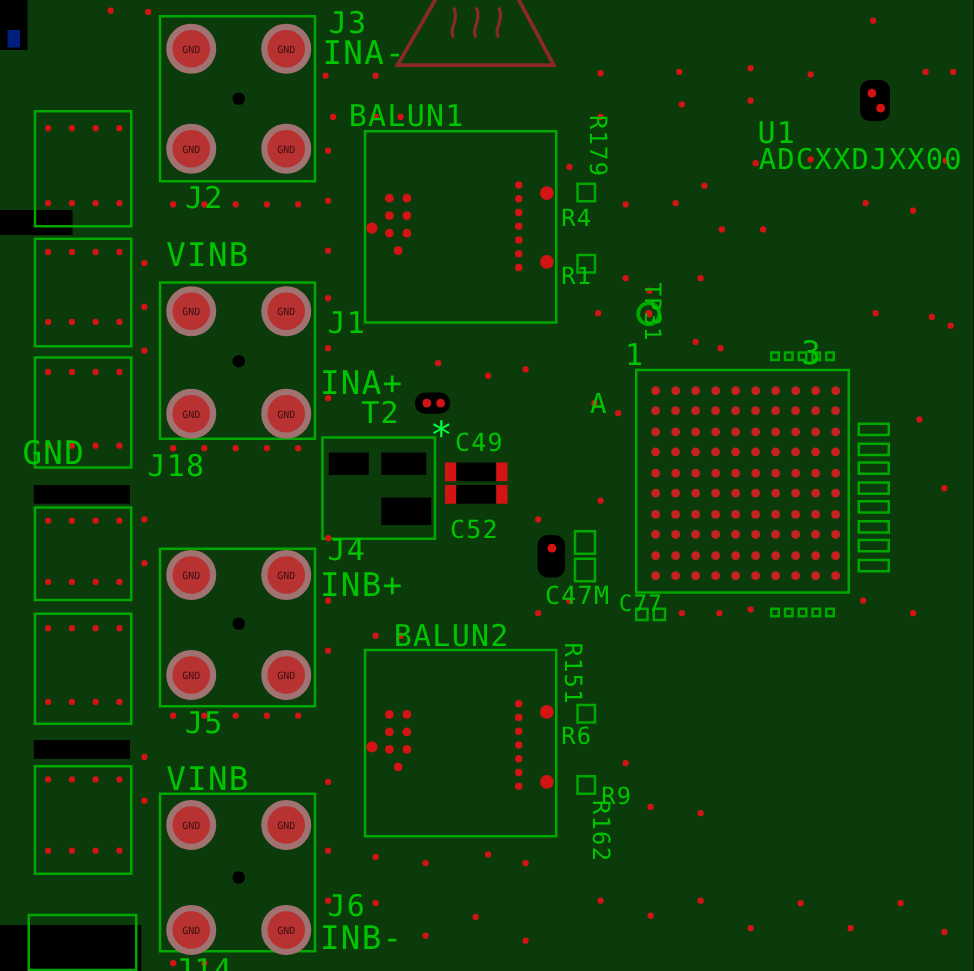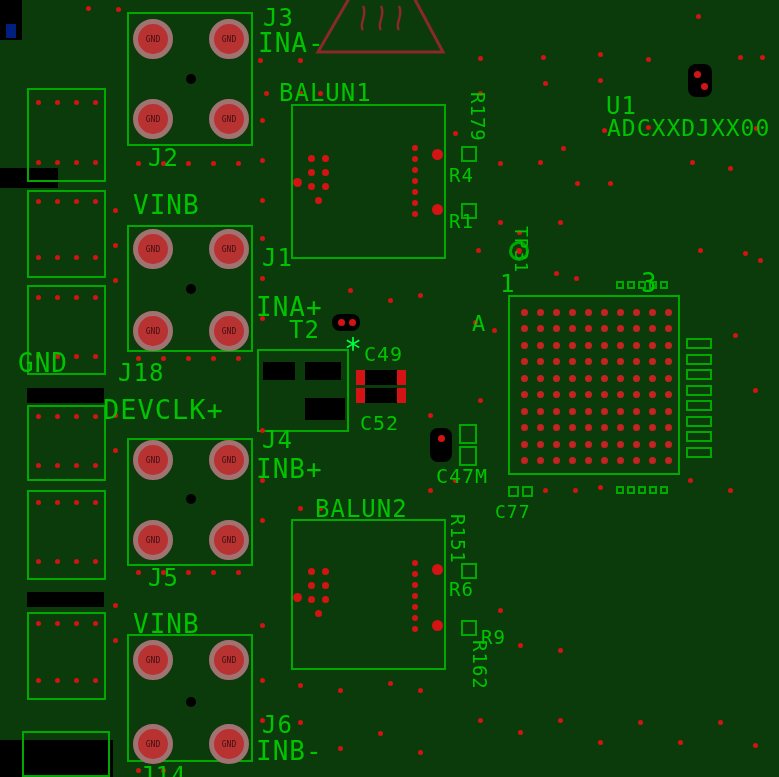--- a/index.html
+++ b/index.html
@@ -405,38 +405,37 @@
     <div style="position: absolute; left: 279px; top: 81px; font-size: 24px; color: rgb(0, 196, 0); white-space: pre; letter-spacing: 1px; line-height: 1;">BALUN1</div>
     <div style="position: absolute; left: 148px; top: 146px; font-size: 24px; color: rgb(0, 196, 0); white-space: pre; letter-spacing: 1px; line-height: 1;">J2</div>
     <div style="position: absolute; left: 133px; top: 192px; font-size: 26px; color: rgb(0, 196, 0); white-space: pre; letter-spacing: 1px; line-height: 1;">VINB</div>
     <div style="position: absolute; left: 262px; top: 246px; font-size: 24px; color: rgb(0, 196, 0); white-space: pre; letter-spacing: 1px; line-height: 1;">J1</div>
     <div style="position: absolute; left: 256px; top: 294px; font-size: 26px; color: rgb(0, 196, 0); white-space: pre; letter-spacing: 1px; line-height: 1;">INA+</div>
     <div style="position: absolute; left: 289px; top: 318px; font-size: 24px; color: rgb(0, 196, 0); white-space: pre; letter-spacing: 1px; line-height: 1;">T2</div>
     <div style="position: absolute; left: 344px; top: 334px; font-size: 30px; color: rgb(0, 255, 64); white-space: pre; letter-spacing: 1px; line-height: 1;">*</div>
     <div style="position: absolute; left: 364px; top: 344px; font-size: 20px; color: rgb(0, 196, 0); white-space: pre; letter-spacing: 1px; line-height: 1;">C49</div>
     <div style="position: absolute; left: 360px; top: 413px; font-size: 20px; color: rgb(0, 196, 0); white-space: pre; letter-spacing: 1px; line-height: 1;">C52</div>
     <div style="position: absolute; left: 118px; top: 361px; font-size: 24px; color: rgb(0, 196, 0); white-space: pre; letter-spacing: 1px; line-height: 1;">J18</div>
-    <div style="position: absolute; left: 103px; top: 396px; font-size: 27px; color: rgb(0, 196, 0); white-space: pre; letter-spacing: 1px; line-height: 1;">DEVCLK+</div>
     <div style="position: absolute; left: 262px; top: 428px; font-size: 24px; color: rgb(0, 196, 0); white-space: pre; letter-spacing: 1px; line-height: 1;">J4</div>
     <div style="position: absolute; left: 256px; top: 456px; font-size: 26px; color: rgb(0, 196, 0); white-space: pre; letter-spacing: 1px; line-height: 1;">INB+</div>
     <div style="position: absolute; left: 148px; top: 566px; font-size: 24px; color: rgb(0, 196, 0); white-space: pre; letter-spacing: 1px; line-height: 1;">J5</div>
     <div style="position: absolute; left: 315px; top: 497px; font-size: 24px; color: rgb(0, 196, 0); white-space: pre; letter-spacing: 1px; line-height: 1;">BALUN2</div>
     <div style="position: absolute; left: 133px; top: 611px; font-size: 26px; color: rgb(0, 196, 0); white-space: pre; letter-spacing: 1px; line-height: 1;">VINB</div>
     <div style="position: absolute; left: 262px; top: 713px; font-size: 24px; color: rgb(0, 196, 0); white-space: pre; letter-spacing: 1px; line-height: 1;">J6</div>
     <div style="position: absolute; left: 256px; top: 738px; font-size: 26px; color: rgb(0, 196, 0); white-space: pre; letter-spacing: 1px; line-height: 1;">INB-</div>
     <div style="position: absolute; left: 18px; top: 350px; font-size: 26px; color: rgb(0, 196, 0); white-space: pre; letter-spacing: 1px; line-height: 1;">GND</div>
     <div style="position: absolute; left: 606px; top: 94px; font-size: 24px; color: rgb(0, 196, 0); white-space: pre; letter-spacing: 1px; line-height: 1;">U1</div>
     <div style="position: absolute; left: 607px; top: 117px; font-size: 23px; color: rgb(0, 196, 0); white-space: pre; letter-spacing: 1px; line-height: 1;">ADCXXDJXX00</div>
     <div style="position: absolute; left: 487px; top: 92px; font-size: 19px; color: rgb(0, 196, 0); white-space: pre; letter-spacing: 1px; line-height: 1; transform-origin: left top; transform: rotate(90deg);">R179</div>
     <div style="position: absolute; left: 449px; top: 166px; font-size: 19px; color: rgb(0, 196, 0); white-space: pre; letter-spacing: 1px; line-height: 1;">R4</div>
     <div style="position: absolute; left: 449px; top: 212px; font-size: 19px; color: rgb(0, 196, 0); white-space: pre; letter-spacing: 1px; line-height: 1;">R1</div>
     <div style="position: absolute; left: 530px; top: 226px; font-size: 18px; color: rgb(0, 196, 0); white-space: pre; letter-spacing: 1px; line-height: 1; transform-origin: left top; transform: rotate(90deg);">TP31</div>
     <div style="position: absolute; left: 500px; top: 272px; font-size: 24px; color: rgb(0, 196, 0); white-space: pre; letter-spacing: 1px; line-height: 1;">1</div>
     <div style="position: absolute; left: 641px; top: 270px; font-size: 26px; color: rgb(0, 196, 0); white-space: pre; letter-spacing: 1px; line-height: 1;">3</div>
     <div style="position: absolute; left: 472px; top: 313px; font-size: 22px; color: rgb(0, 196, 0); white-space: pre; letter-spacing: 1px; line-height: 1;">A</div>
     <div style="position: absolute; left: 436px; top: 466px; font-size: 20px; color: rgb(0, 196, 0); white-space: pre; letter-spacing: 1px; line-height: 1;">C47M</div>
-    <div style="position: absolute; left: 495px; top: 503px; font-size: 18px; color: rgb(0, 196, 0); white-space: pre; letter-spacing: 1px; line-height: 1;">C77</div>
+    <div style="position: absolute; left: 495px; top: 475px; font-size: 18px; color: rgb(0, 196, 0); white-space: pre; letter-spacing: 1px; line-height: 1;">C77</div>
     <div style="position: absolute; left: 467px; top: 514px; font-size: 19px; color: rgb(0, 196, 0); white-space: pre; letter-spacing: 1px; line-height: 1; transform-origin: left top; transform: rotate(90deg);">R151</div>
     <div style="position: absolute; left: 449px; top: 580px; font-size: 19px; color: rgb(0, 196, 0); white-space: pre; letter-spacing: 1px; line-height: 1;">R6</div>
     <div style="position: absolute; left: 481px; top: 628px; font-size: 19px; color: rgb(0, 196, 0); white-space: pre; letter-spacing: 1px; line-height: 1;">R9</div>
     <div style="position: absolute; left: 489px; top: 640px; font-size: 19px; color: rgb(0, 196, 0); white-space: pre; letter-spacing: 1px; line-height: 1; transform-origin: left top; transform: rotate(90deg);">R162</div>
     <div style="position: absolute; left: 140px; top: 764px; font-size: 24px; color: rgb(0, 196, 0); white-space: pre; letter-spacing: 1px; line-height: 1;">J14</div>
   </div>
 
 </body></html>

